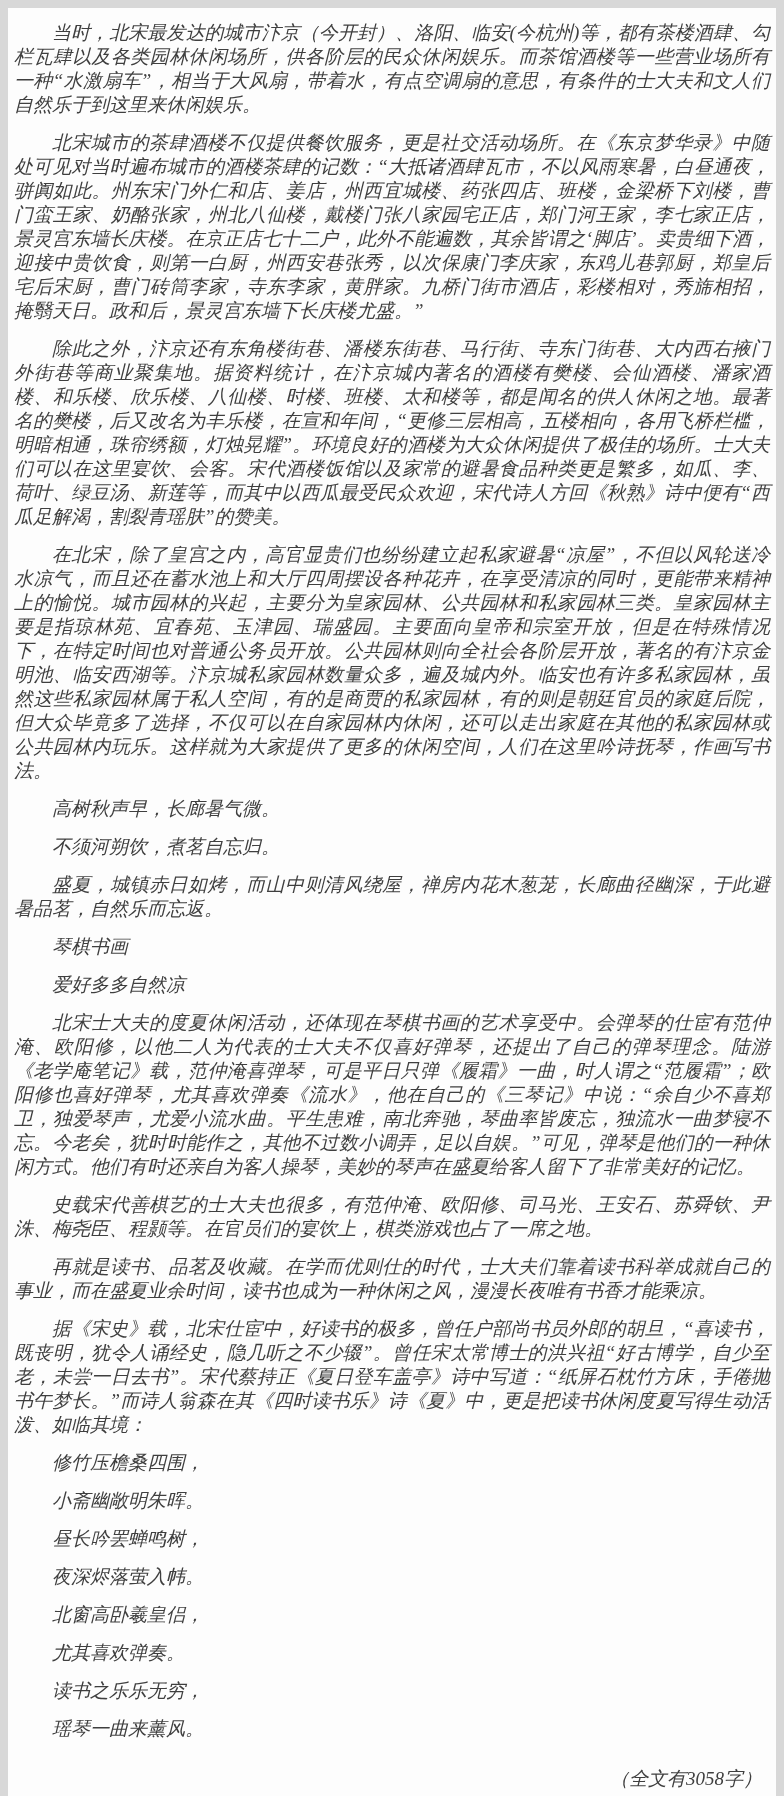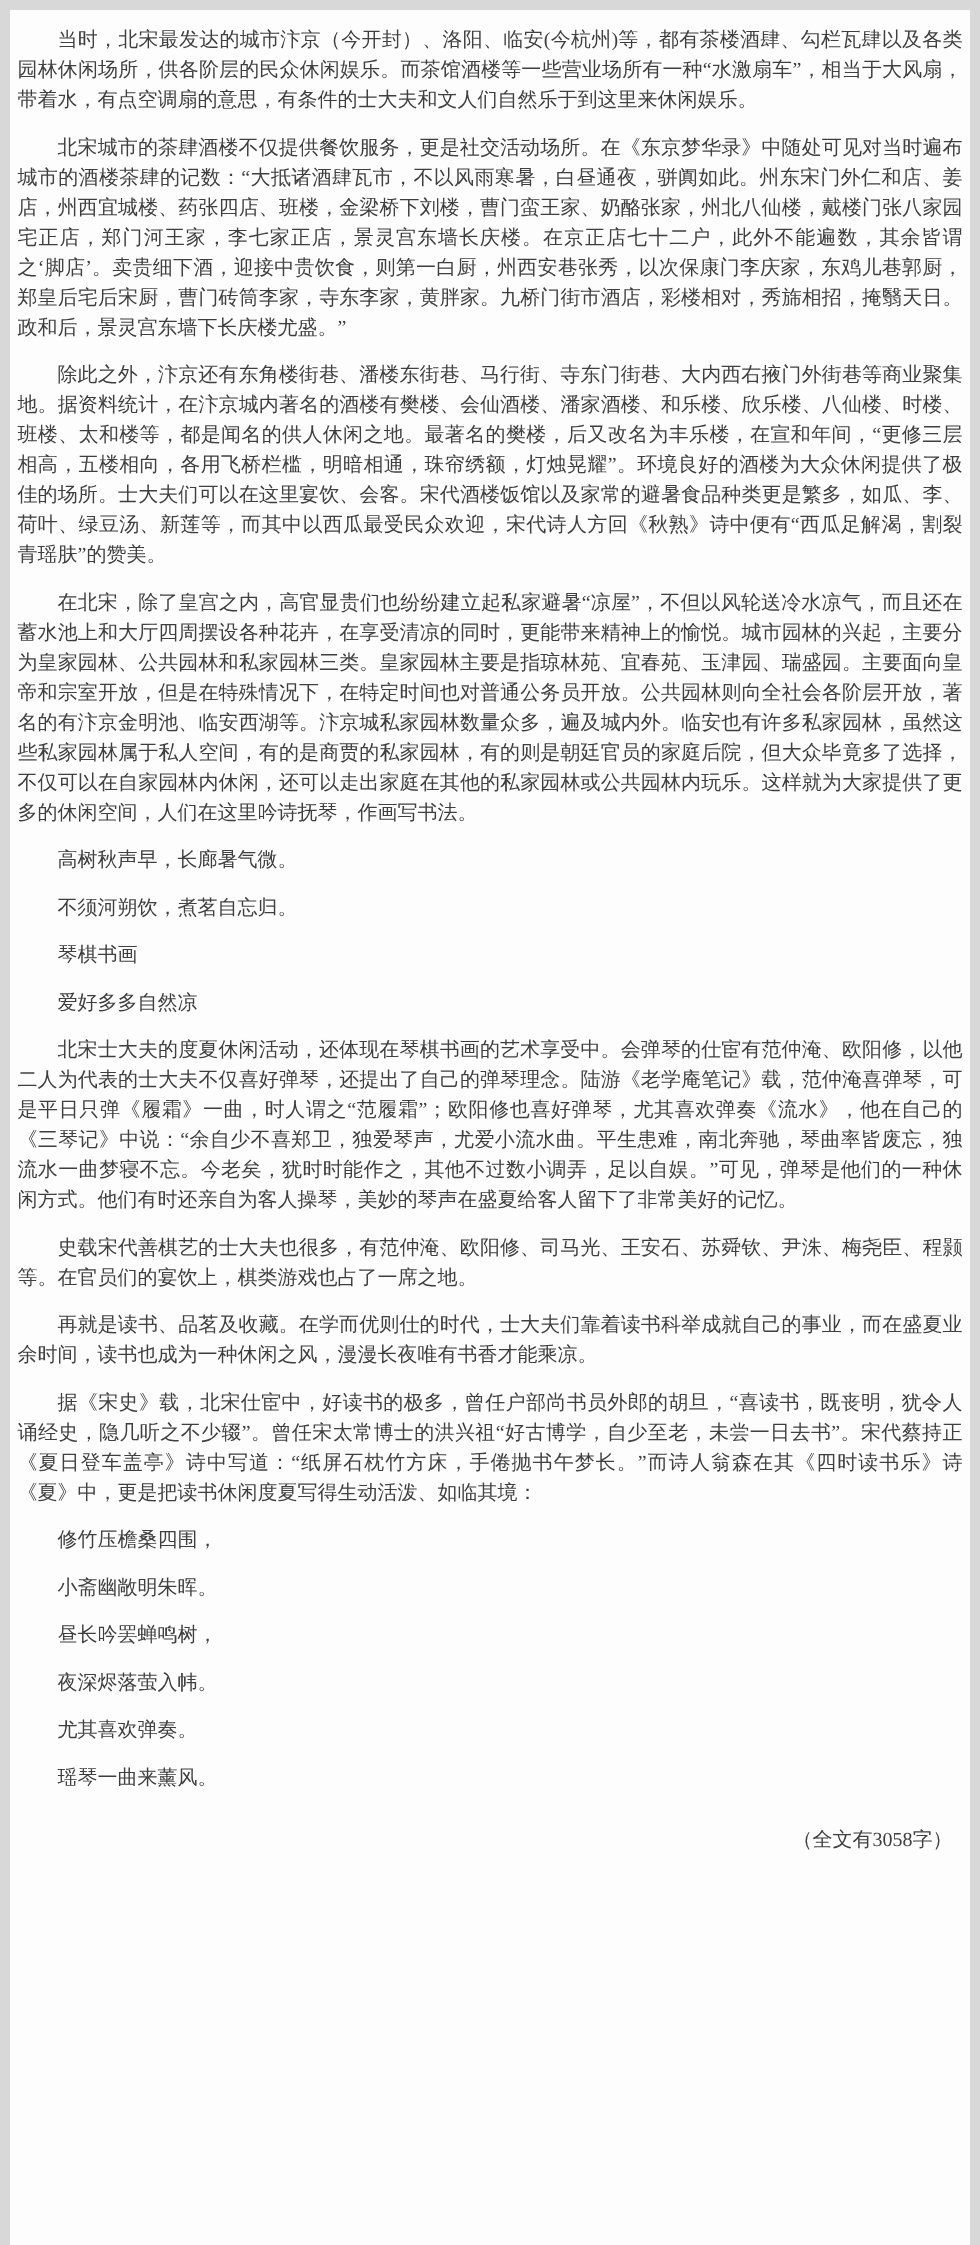--- a/index.html
+++ b/index.html
@@ -20,25 +20,26 @@
   .content {
     background: #fdfdfd;
     width: 768px;
     min-height: 1788px;
     padding: 13px 6px 10px 6px;
     color: #3f3f3f;
   }
   .content p {
     margin: 0 0 14px 0;
     padding: 0;
-    font-size: 16px;
+    font-size: 19px;
     line-height: 24px;
     text-indent: 2em;
     text-align: justify;
     word-break: break-all;
+    font-style: italic;
   }
   .content p.poem-line,
   .content p.section-title {
     text-align: left;
   }
   .content p.footer-note {
     text-indent: 0;
     text-align: right;
     margin-top: 26px;
     margin-bottom: 0;
@@ -49,27 +50,30 @@
 <body>
 
 <div class="page">
   <div class="content">
     <p>当时，北宋最发达的城市汴京（今开封）、洛阳、临安(今杭州)等，都有茶楼酒肆、勾栏瓦肆以及各类园林休闲场所，供各阶层的民众休闲娱乐。而茶馆酒楼等一些营业场所有一种“水激扇车”，相当于大风扇，带着水，有点空调扇的意思，有条件的士大夫和文人们自然乐于到这里来休闲娱乐。</p>
     <p>北宋城市的茶肆酒楼不仅提供餐饮服务，更是社交活动场所。在《东京梦华录》中随处可见对当时遍布城市的酒楼茶肆的记数：“大抵诸酒肆瓦市，不以风雨寒暑，白昼通夜，骈阗如此。州东宋门外仁和店、姜店，州西宜城楼、药张四店、班楼，金梁桥下刘楼，曹门蛮王家、奶酪张家，州北八仙楼，戴楼门张八家园宅正店，郑门河王家，李七家正店，景灵宫东墙长庆楼。在京正店七十二户，此外不能遍数，其余皆谓之‘脚店’。卖贵细下酒，迎接中贵饮食，则第一白厨，州西安巷张秀，以次保康门李庆家，东鸡儿巷郭厨，郑皇后宅后宋厨，曹门砖筒李家，寺东李家，黄胖家。九桥门街市酒店，彩楼相对，秀旆相招，掩翳天日。政和后，景灵宫东墙下长庆楼尤盛。”</p>
     <p>除此之外，汴京还有东角楼街巷、潘楼东街巷、马行街、寺东门街巷、大内西右掖门外街巷等商业聚集地。据资料统计，在汴京城内著名的酒楼有樊楼、会仙酒楼、潘家酒楼、和乐楼、欣乐楼、八仙楼、时楼、班楼、太和楼等，都是闻名的供人休闲之地。最著名的樊楼，后又改名为丰乐楼，在宣和年间，“更修三层相高，五楼相向，各用飞桥栏槛，明暗相通，珠帘绣额，灯烛晃耀”。环境良好的酒楼为大众休闲提供了极佳的场所。士大夫们可以在这里宴饮、会客。宋代酒楼饭馆以及家常的避暑食品种类更是繁多，如瓜、李、荷叶、绿豆汤、新莲等，而其中以西瓜最受民众欢迎，宋代诗人方回《秋熟》诗中便有“西瓜足解渴，割裂青瑶肤”的赞美。</p>
     <p>在北宋，除了皇宫之内，高官显贵们也纷纷建立起私家避暑“凉屋”，不但以风轮送冷水凉气，而且还在蓄水池上和大厅四周摆设各种花卉，在享受清凉的同时，更能带来精神上的愉悦。城市园林的兴起，主要分为皇家园林、公共园林和私家园林三类。皇家园林主要是指琼林苑、宜春苑、玉津园、瑞盛园。主要面向皇帝和宗室开放，但是在特殊情况下，在特定时间也对普通公务员开放。公共园林则向全社会各阶层开放，著名的有汴京金明池、临安西湖等。汴京城私家园林数量众多，遍及城内外。临安也有许多私家园林，虽然这些私家园林属于私人空间，有的是商贾的私家园林，有的则是朝廷官员的家庭后院，但大众毕竟多了选择，不仅可以在自家园林内休闲，还可以走出家庭在其他的私家园林或公共园林内玩乐。这样就为大家提供了更多的休闲空间，人们在这里吟诗抚琴，作画写书法。</p>
     <p class="poem-line">高树秋声早，长廊暑气微。</p>
     <p class="poem-line">不须河朔饮，煮茗自忘归。</p>
+    <p>盛夏，城镇赤日如烤，而山中则清风绕屋，禅房内花木葱茏，长廊曲径幽深，于此避暑品茗，自然乐而忘返。</p>
     <p class="section-title">琴棋书画</p>
     <p class="section-title">爱好多多自然凉</p>
     <p>北宋士大夫的度夏休闲活动，还体现在琴棋书画的艺术享受中。会弹琴的仕宦有范仲淹、欧阳修，以他二人为代表的士大夫不仅喜好弹琴，还提出了自己的弹琴理念。陆游《老学庵笔记》载，范仲淹喜弹琴，可是平日只弹《履霜》一曲，时人谓之“范履霜”；欧阳修也喜好弹琴，尤其喜欢弹奏《流水》，他在自己的《三琴记》中说：“余自少不喜郑卫，独爱琴声，尤爱小流水曲。平生患难，南北奔驰，琴曲率皆废忘，独流水一曲梦寝不忘。今老矣，犹时时能作之，其他不过数小调弄，足以自娱。”可见，弹琴是他们的一种休闲方式。他们有时还亲自为客人操琴，美妙的琴声在盛夏给客人留下了非常美好的记忆。</p>
     <p>史载宋代善棋艺的士大夫也很多，有范仲淹、欧阳修、司马光、王安石、苏舜钦、尹洙、梅尧臣、程颢等。在官员们的宴饮上，棋类游戏也占了一席之地。</p>
     <p>再就是读书、品茗及收藏。在学而优则仕的时代，士大夫们靠着读书科举成就自己的事业，而在盛夏业余时间，读书也成为一种休闲之风，漫漫长夜唯有书香才能乘凉。</p>
     <p>据《宋史》载，北宋仕宦中，好读书的极多，曾任户部尚书员外郎的胡旦，“喜读书，既丧明，犹令人诵经史，隐几听之不少辍”。曾任宋太常博士的洪兴祖“好古博学，自少至老，未尝一日去书”。宋代蔡持正《夏日登车盖亭》诗中写道：“纸屏石枕竹方床，手倦抛书午梦长。”而诗人翁森在其《四时读书乐》诗《夏》中，更是把读书休闲度夏写得生动活泼、如临其境：</p>
     <p class="poem-line">修竹压檐桑四围，</p>
     <p class="poem-line">小斋幽敞明朱晖。</p>
     <p class="poem-line">昼长吟罢蝉鸣树，</p>
     <p class="poem-line">夜深烬落萤入帏。</p>
+    <p class="poem-line">北窗高卧羲皇侣，</p>
     <p class="poem-line">尤其喜欢弹奏。</p>
+    <p class="poem-line">读书之乐乐无穷，</p>
     <p class="poem-line">瑶琴一曲来薰风。</p>
     <p class="footer-note">（全文有3058字）</p>
   </div>
 </div>
 
 </body></html>

